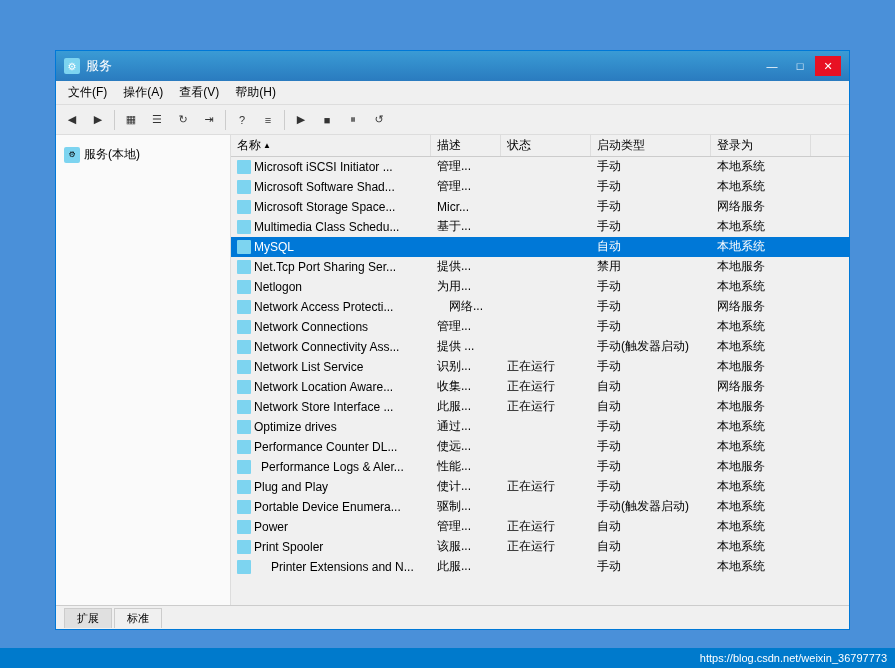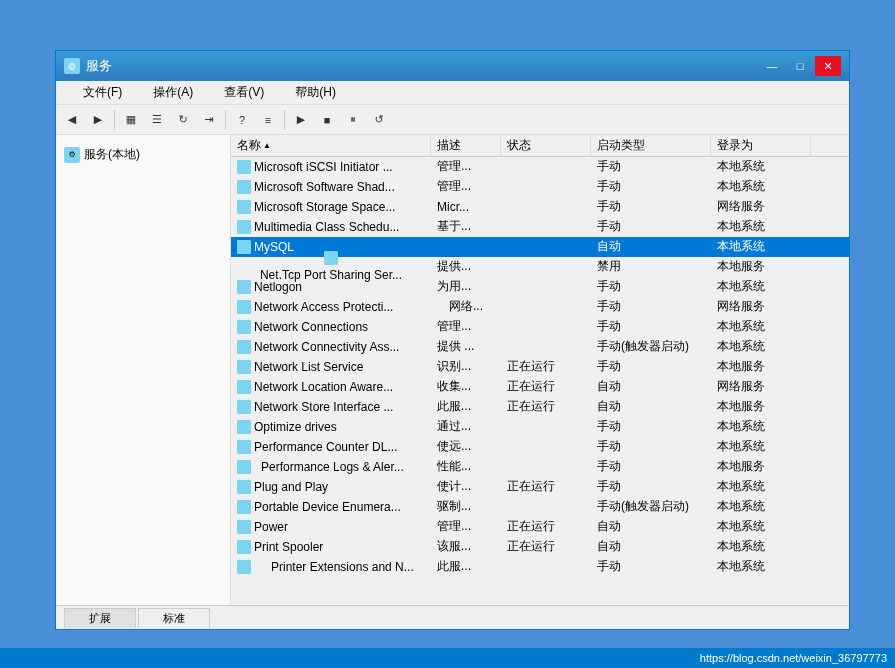--- a/index.html
+++ b/index.html
@@ -72,21 +72,20 @@
       display: flex;
       align-items: center;
       border-bottom: 1px solid #ddd;
       padding: 0 4px;
     }
     .menu-item {
       padding: 2px 8px;
       cursor: pointer;
       font-size: 12px;
       color: #000;
-      margin-left: 15px;
     }
     .toolbar {
       background: #f0f0f0;
       height: 30px;
       display: flex;
       align-items: center;
       padding: 0 4px;
       gap: 2px;
       border-bottom: 1px solid #ddd;
     }
@@ -197,21 +196,21 @@
     }
     .bottom-bar {
       height: 24px;
       background: #f0f0f0;
       border-top: 1px solid #ccc;
       display: flex;
       align-items: center;
       padding: 0 8px;
     }
     .tab {
-      padding: 2px 24px;
+      padding: 2px 12px;
       border: 1px solid #ccc;
       border-bottom: none;
       background: #e0e0e0;
       cursor: pointer;
       font-size: 11px;
       margin-right: 2px;
     }
     .tab.active { background: #f0f0f0; }
     .status-bar {
       height: 20px;
@@ -344,21 +343,21 @@
     <div class="cell col-name" style="display:flex;align-items:center;gap:3px;width:200px;min-width:200px;">
       <span style="width:14px;height:14px;background:#7dd4f0;border-radius:1px;flex-shrink:0;display:inline-block;"></span>
       <span>MySQL</span>
     </div>
     <div class="cell col-desc" style="width:70px;min-width:70px;"></div>
     <div class="cell col-status" style="width:90px;min-width:90px;"></div>
     <div class="cell col-startup" style="width:120px;min-width:120px;">自动</div>
     <div class="cell col-login" style="width:100px;min-width:100px;">本地系统</div>
   </div>
           <div class="list-row">
-    <div class="cell col-name" style="display:flex;align-items:center;gap:3px;width:200px;min-width:200px;flex-direction:column;">
+    <div class="cell col-name" style="display:flex;align-items:center;gap:3px;width:200px;min-width:200px;">
       <span style="width:14px;height:14px;background:#7dd4f0;border-radius:1px;flex-shrink:0;display:inline-block;"></span>
       <span>Net.Tcp Port Sharing Ser...</span>
     </div>
     <div class="cell col-desc" style="width:70px;min-width:70px;">提供...</div>
     <div class="cell col-status" style="width:90px;min-width:90px;"></div>
     <div class="cell col-startup" style="width:120px;min-width:120px;">禁用</div>
     <div class="cell col-login" style="width:100px;min-width:100px;">本地服务</div>
   </div>
           <div class="list-row">
     <div class="cell col-name" style="display:flex;align-items:center;gap:3px;width:200px;min-width:200px;">

